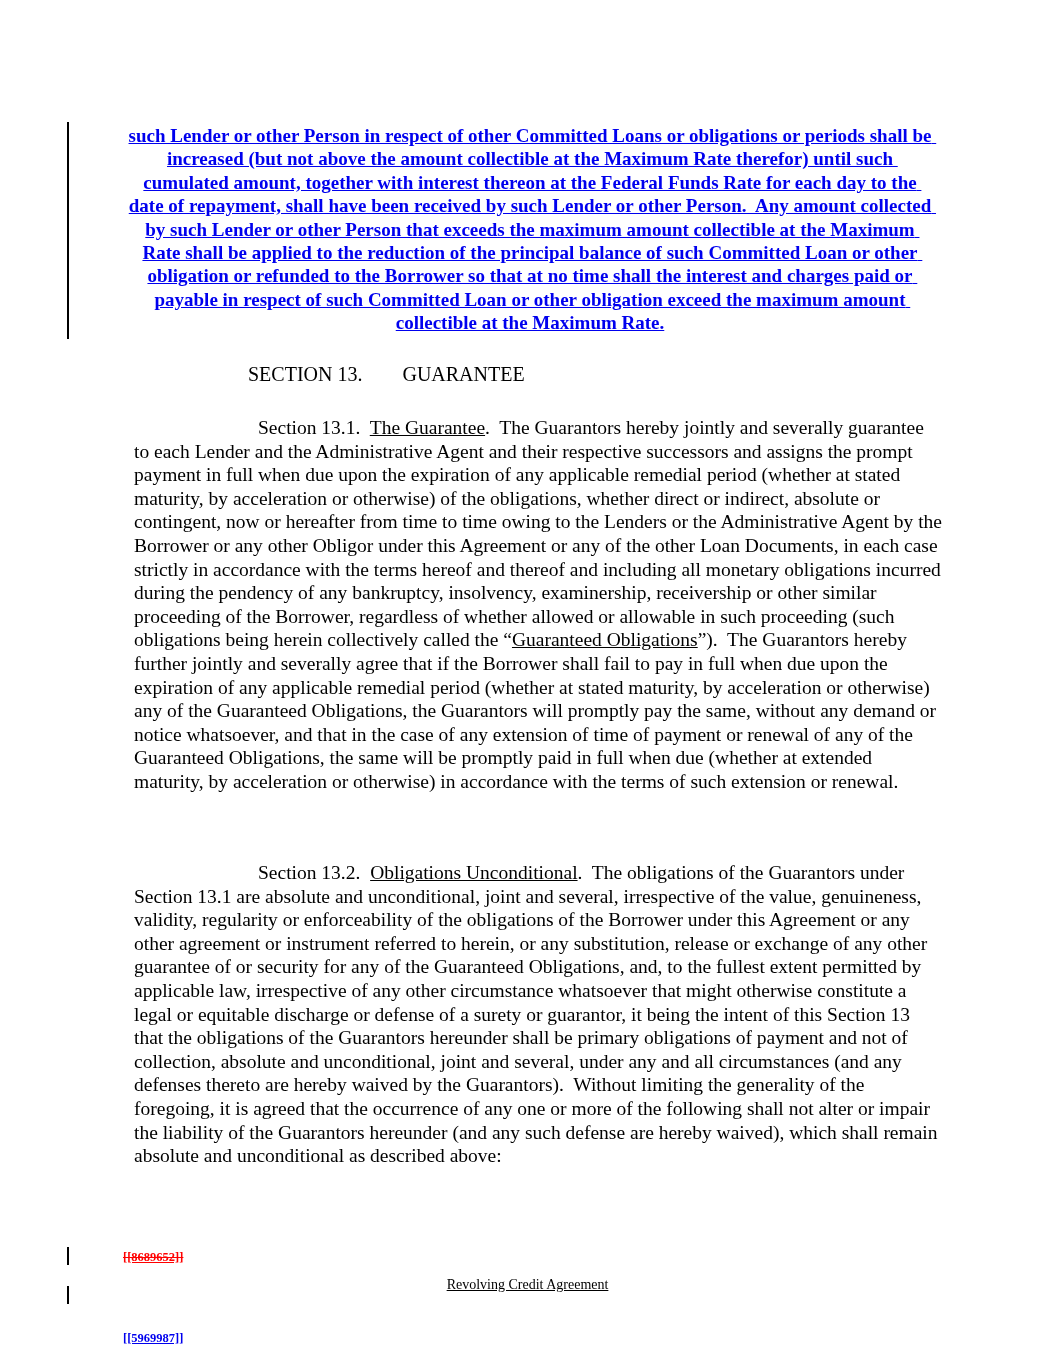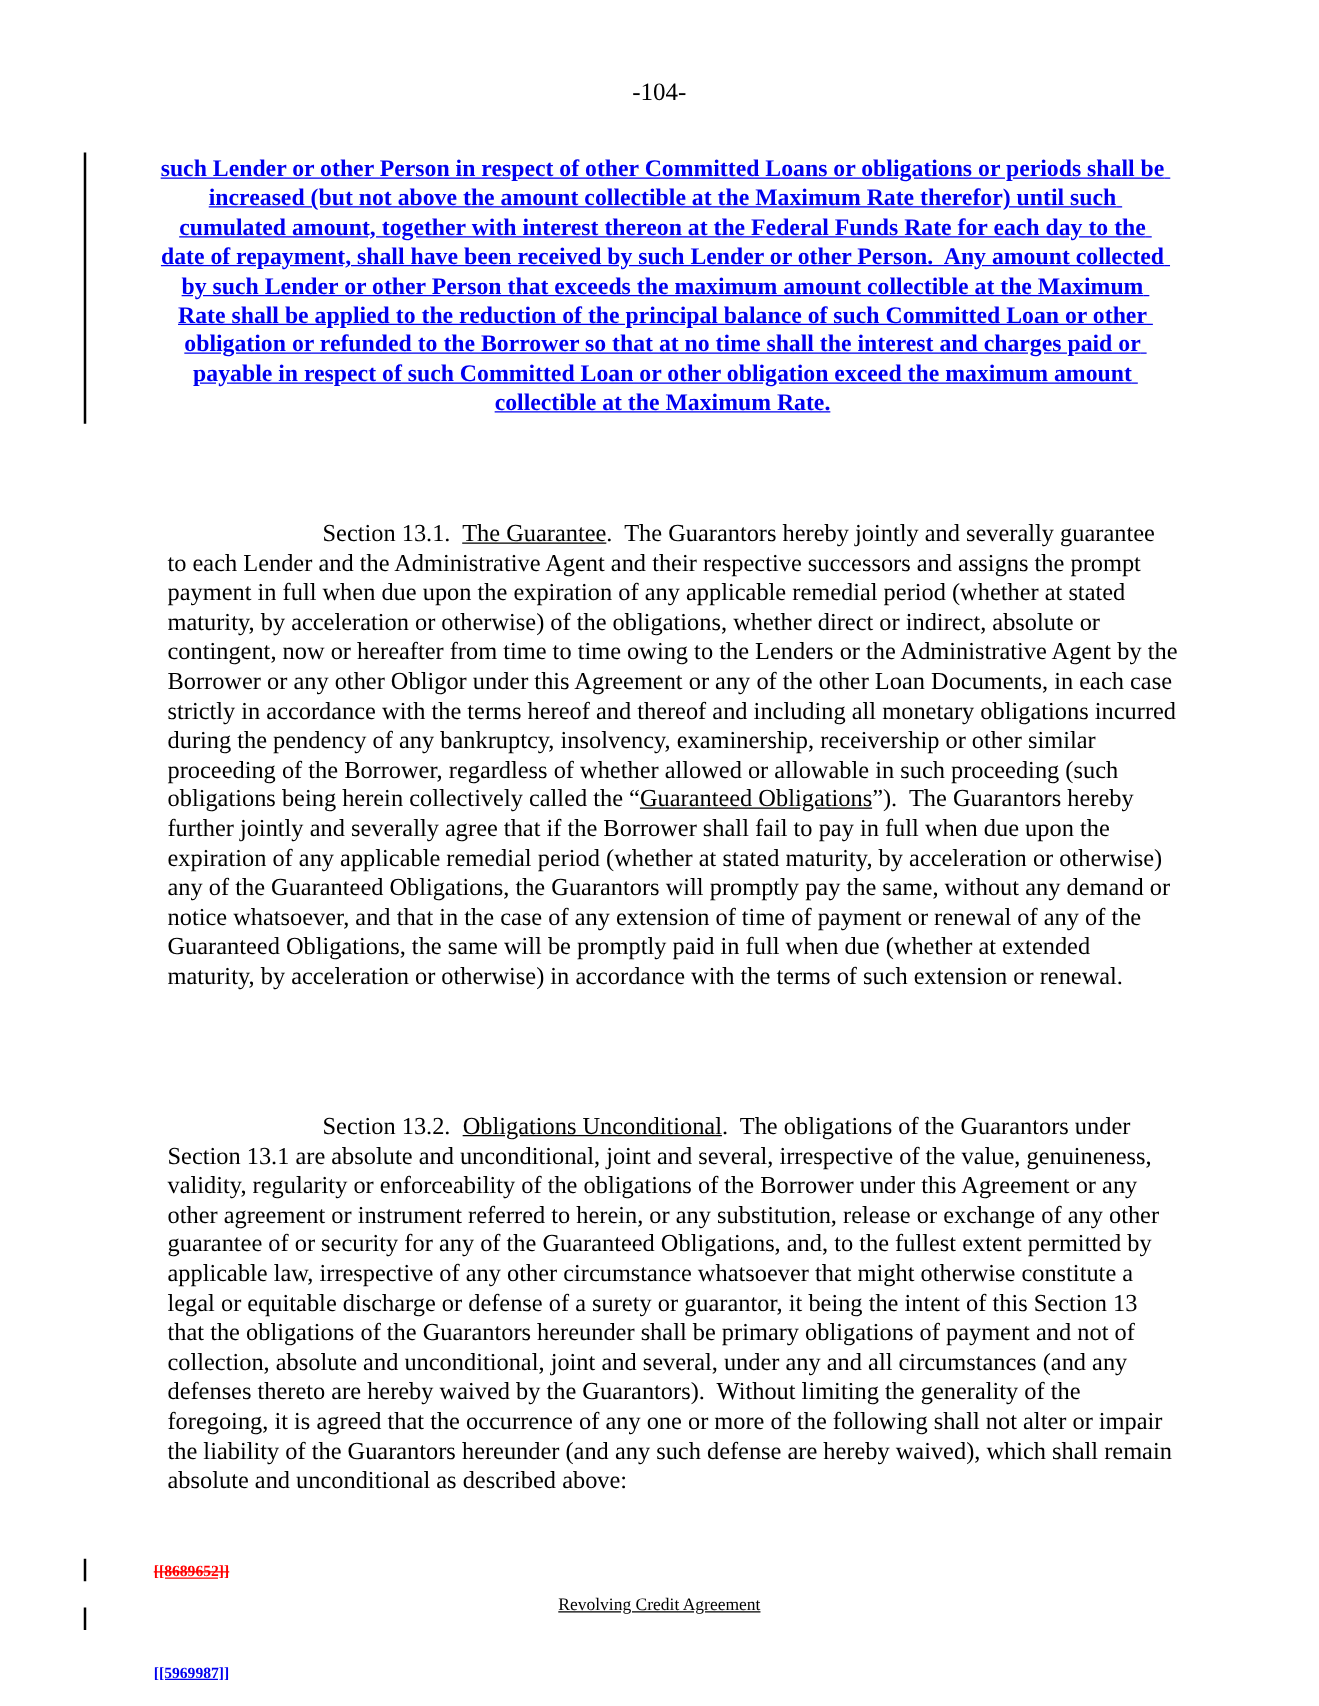--- a/index.html
+++ b/index.html
@@ -57,21 +57,21 @@
     position: absolute;
     left: 124px;
     width: 808px;
     margin: 10px;
     font-size: 19.5px;
     line-height: 23.6px;
     text-indent: 124px;
     white-space: pre-wrap;
   }
   .para-13-1 { top: 406px; }
-  .para-13-2 { top: 880px; }
+  .para-13-2 { top: 851px; }
   .u { text-decoration: underline; }
 
   .footer-title {
     position: absolute;
     top: 1230px; left: 0; width: 100%;
     text-align: center;
     font-size: 14px;
     line-height: 22px;
     margin-top: 44px;
   }
@@ -91,26 +91,26 @@
     top: 1331px;
     color: var(--insert_color, #0000EE);
     text-decoration: underline;
   }
 </style>
 </head>
 <body>
 
 <div class="page">
 
-  <div class="page-number">-104-</div>
 
   <div class="change-bar bar-insert-para"></div>
 
   <p class="insert-para"><span>such Lender or other Person in respect of other Committed Loans or obligations or periods shall be increased (but not above the amount collectible at the Maximum Rate therefor) until such cumulated amount, together with interest thereon at the Federal Funds Rate for each day to the date of repayment, shall have been received by such Lender or other Person.  Any amount collected by such Lender or other Person that exceeds the maximum amount collectible at the Maximum Rate shall be applied to the reduction of the principal balance of such Committed Loan or other obligation or refunded to the Borrower so that at no time shall the interest and charges paid or payable in respect of such Committed Loan or other obligation exceed the maximum amount collectible at the Maximum Rate.</span></p>
 
+  <h2 class="section-heading"><span>SECTION 13.</span><span class="heading-gap"></span><span>GUARANTEE</span></h2>
 
   <p class="body-para para-13-1"><span>Section 13.1.  </span><span class="u">The Guarantee</span><span>.  The Guarantors hereby jointly and severally guarantee to each Lender and the Administrative Agent and their respective successors and assigns the prompt payment in full when due upon the expiration of any applicable remedial period (whether at stated maturity, by acceleration or otherwise) of the obligations, whether direct or indirect, absolute or contingent, now or hereafter from time to time owing to the Lenders or the Administrative Agent by the Borrower or any other Obligor under this Agreement or any of the other Loan Documents, in each case strictly in accordance with the terms hereof and thereof and including all monetary obligations incurred during the pendency of any bankruptcy, insolvency, examinership, receivership or other similar proceeding of the Borrower, regardless of whether allowed or allowable in such proceeding (such obligations being herein collectively called the “</span><span class="u">Guaranteed Obligations</span><span>”).  The Guarantors hereby further jointly and severally agree that if the Borrower shall fail to pay in full when due upon the expiration of any applicable remedial period (whether at stated maturity, by acceleration or otherwise) any of the Guaranteed Obligations, the Guarantors will promptly pay the same, without any demand or notice whatsoever, and that in the case of any extension of time of payment or renewal of any of the Guaranteed Obligations, the same will be promptly paid in full when due (whether at extended maturity, by acceleration or otherwise) in accordance with the terms of such extension or renewal.</span></p>
 
   <p class="body-para para-13-2"><span>Section 13.2.  </span><span class="u">Obligations Unconditional</span><span>.  The obligations of the Guarantors under Section 13.1 are absolute and unconditional, joint and several, irrespective of the value, genuineness, validity, regularity or enforceability of the obligations of the Borrower under this Agreement or any other agreement or instrument referred to herein, or any substitution, release or exchange of any other guarantee of or security for any of the Guaranteed Obligations, and, to the fullest extent permitted by applicable law, irrespective of any other circumstance whatsoever that might otherwise constitute a legal or equitable discharge or defense of a surety or guarantor, it being the intent of this Section 13 that the obligations of the Guarantors hereunder shall be primary obligations of payment and not of collection, absolute and unconditional, joint and several, under any and all circumstances (and any defenses thereto are hereby waived by the Guarantors).  Without limiting the generality of the foregoing, it is agreed that the occurrence of any one or more of the following shall not alter or impair the liability of the Guarantors hereunder (and any such defense are hereby waived), which shall remain absolute and unconditional as described above:</span></p>
 
   <div class="footer-title"><span class="u">Revolving Credit Agreement</span></div>
 
   <div class="change-bar bar-deleted-id"></div>
   <span class="doc-id doc-id-deleted">[[8689652]]</span>
 

